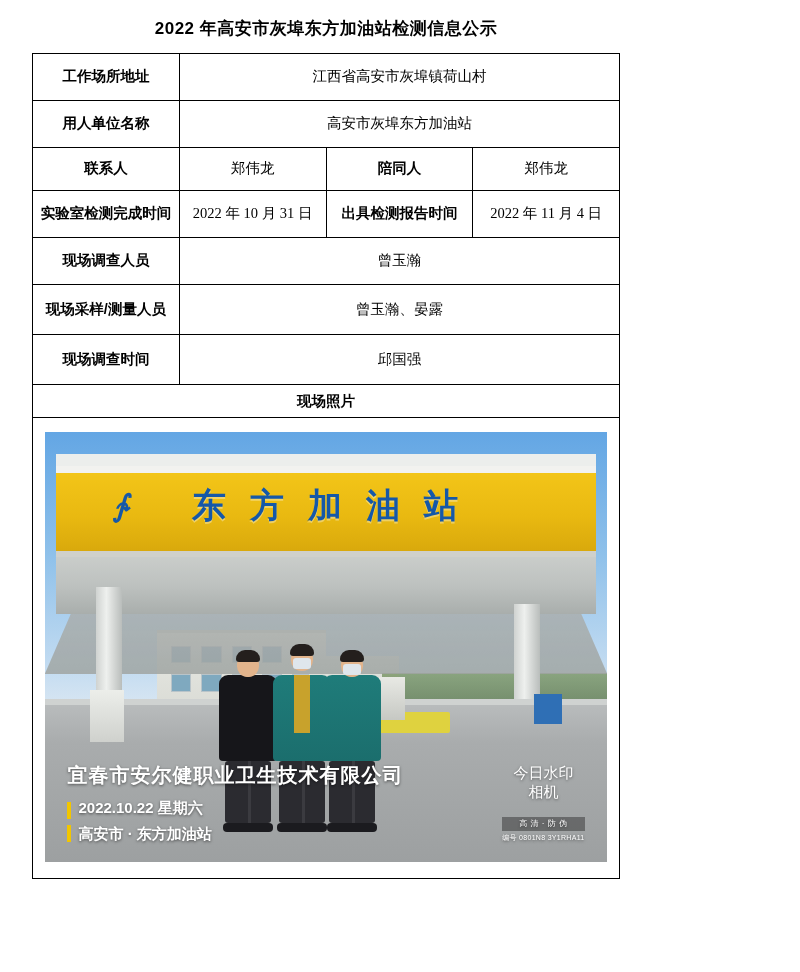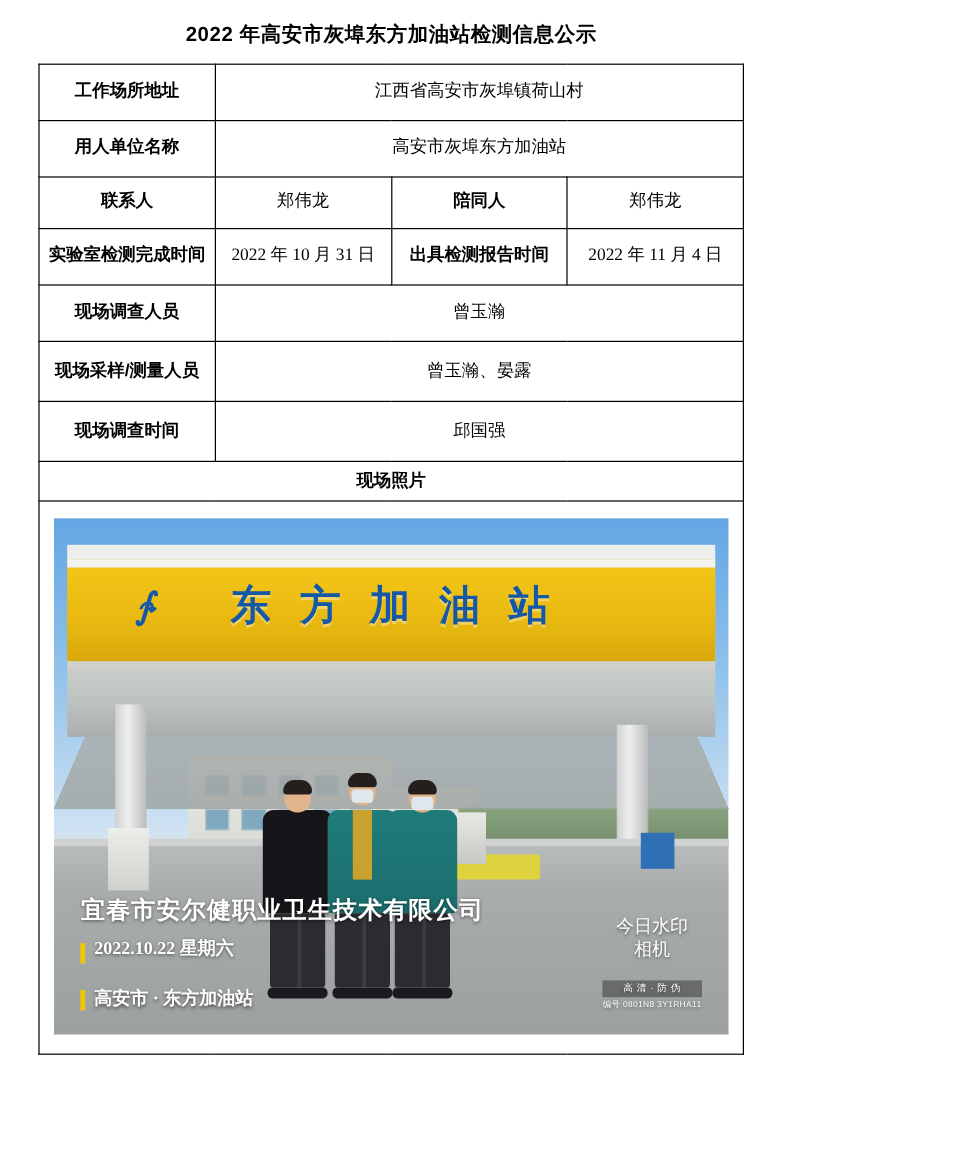--- a/index.html
+++ b/index.html
@@ -299,34 +299,34 @@
     background: #c8a22c;
   }
   .p3 { left: 49.5%; }
   .p3 .body { background: linear-gradient(#1f7c7a, #1b6e6d); }
   
   .wm {
     position: absolute;
     left: 4%;
     bottom: 4%;
     color: #ffffff;
-    font-family: Liberation Serif, serif;
+    font-family: Liberation Sans, sans-serif;
     text-shadow: 0 1px 3px rgba(0,0,0,.55);
   }
   .wm .company {
     font-size: 20px;
     font-weight: bold;
     letter-spacing: 1px;
     margin-bottom: 7px;
   }
   .wm .row2 {
     display: flex;
     align-items: flex-end;
     gap: 7px;
-    margin-bottom: 20px;
+    margin-bottom: 4px;
   }
   .wm .bar {
     width: 4px;
     height: 17px;
     background: #f2c600;
     display: inline-block;
   }
   .wm .date {
     font-size: 15px;
     font-weight: bold;

